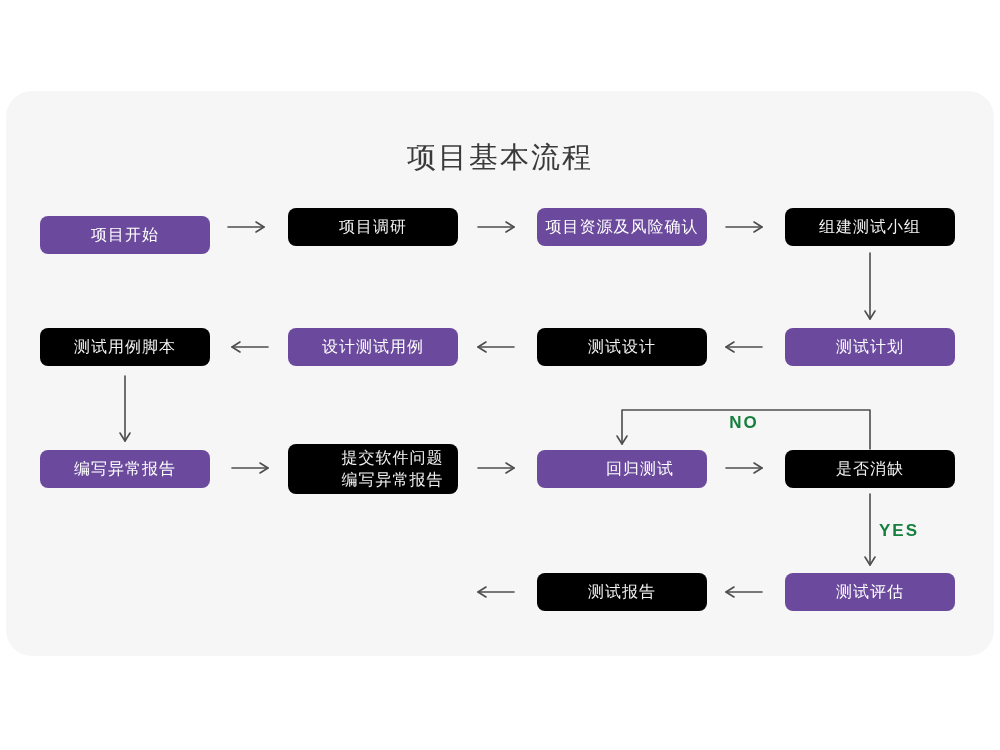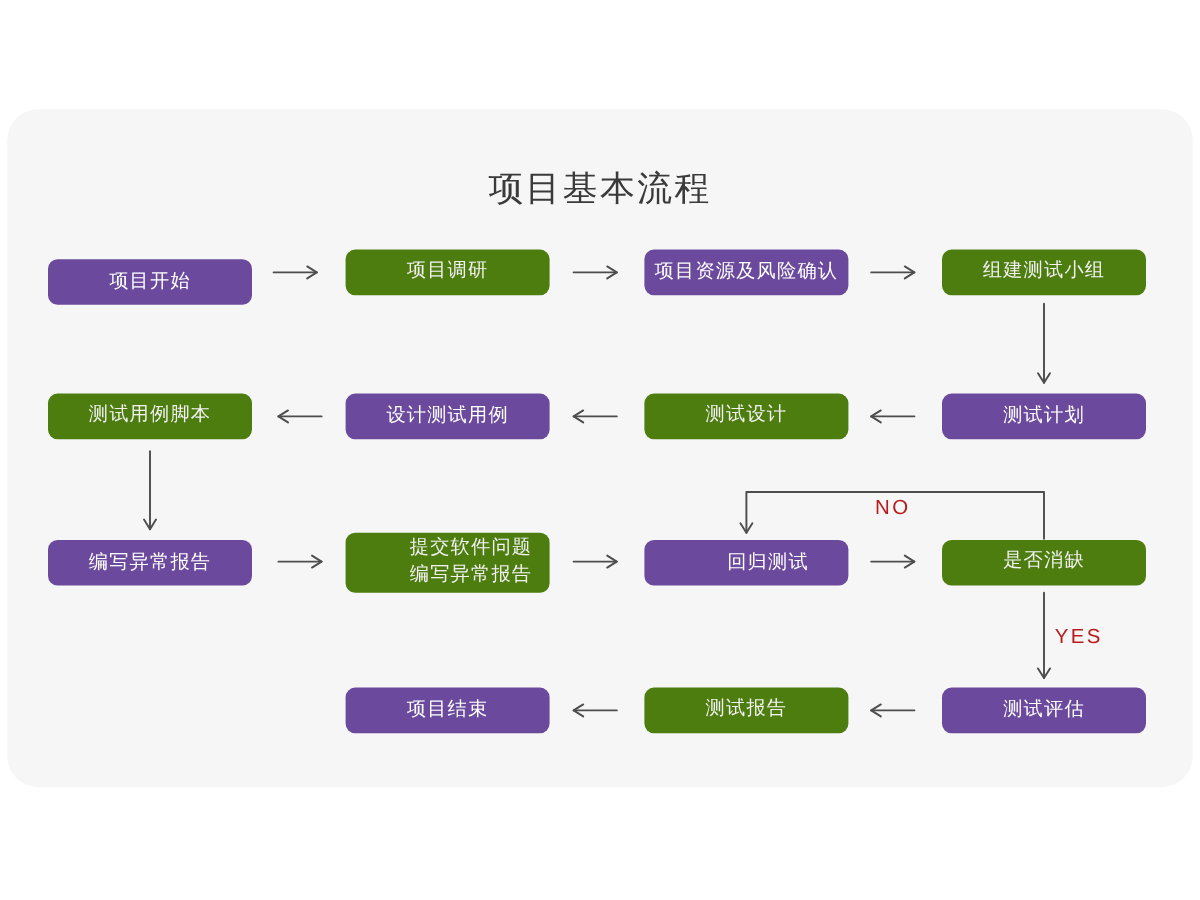--- a/index.html
+++ b/index.html
@@ -34,40 +34,41 @@
     display: flex;
     align-items: center;
     justify-content: center;
     text-align: center;
     font-size: 16px;
     letter-spacing: 1px;
     white-space: pre-line;
     line-height: 1.35;
   }
   .node.purple { background: #6b4a9d; color: #ffffff; }
-  .node.gray   { background: #4d7c0f; color: #f2f2f2; font-family: Liberation Mono, monospace; }
+  .node.gray   { background: #000000; color: #f2f2f2; }
   .node.two-line { height: 50px; font-size: 16px; padding-left: 39px; }
   .edges {
     position: absolute;
     left: 0; top: 0;
     width: 1000px; height: 750px;
     pointer-events: none;
   }
   .edges path, .edges polyline {
     stroke: #4d4d4d;
     stroke-width: 1.6;
     fill: none;
     stroke-linecap: round;
     stroke-linejoin: round;
   }
   .edge-label {
     position: absolute;
     font-size: 17px;
-    color: #b91c1c;
+    color: #15803d;
     letter-spacing: 2px;
+    font-weight: bold;
   }
   .edge-label.no  { left: 714px; top: 413px; width: 60px; text-align: center; }
   .edge-label.yes { left: 879px; top: 521px; }
 </style>
 </head>
 <body>
 
 <div class="stage">
 
   <div class="card"></div>
@@ -83,21 +84,20 @@
   <div class="node purple" style="left:288px; top:328px;">设计测试用例</div>
   <div class="node gray" style="left:537px; top:328px;">测试设计</div>
   <div class="node purple" style="left:785px; top:328px;">测试计划</div>
 
   <div class="node purple" style="left:40px;  top:450px;">编写异常报告</div>
   <div class="node gray two-line" style="left:288px; top:444px;">提交软件问题
 编写异常报告</div>
   <div class="node purple" style="left:537px; top:450px;padding-left:36px;">回归测试</div>
   <div class="node gray" style="left:785px; top:450px;">是否消缺</div>
 
-  <div class="node purple" style="left:288px; top:573px;">项目结束</div>
   <div class="node gray" style="left:537px; top:573px;">测试报告</div>
   <div class="node purple" style="left:785px; top:573px;">测试评估</div>
 
   <svg class="edges" viewBox="0 0 1000 750" xmlns="http://www.w3.org/2000/svg">
 
     <g>
       <path d="M228 227 L264 227"></path>
         <path d="M256 222 L264 227 L256 232"></path>
     </g>
     <g>

